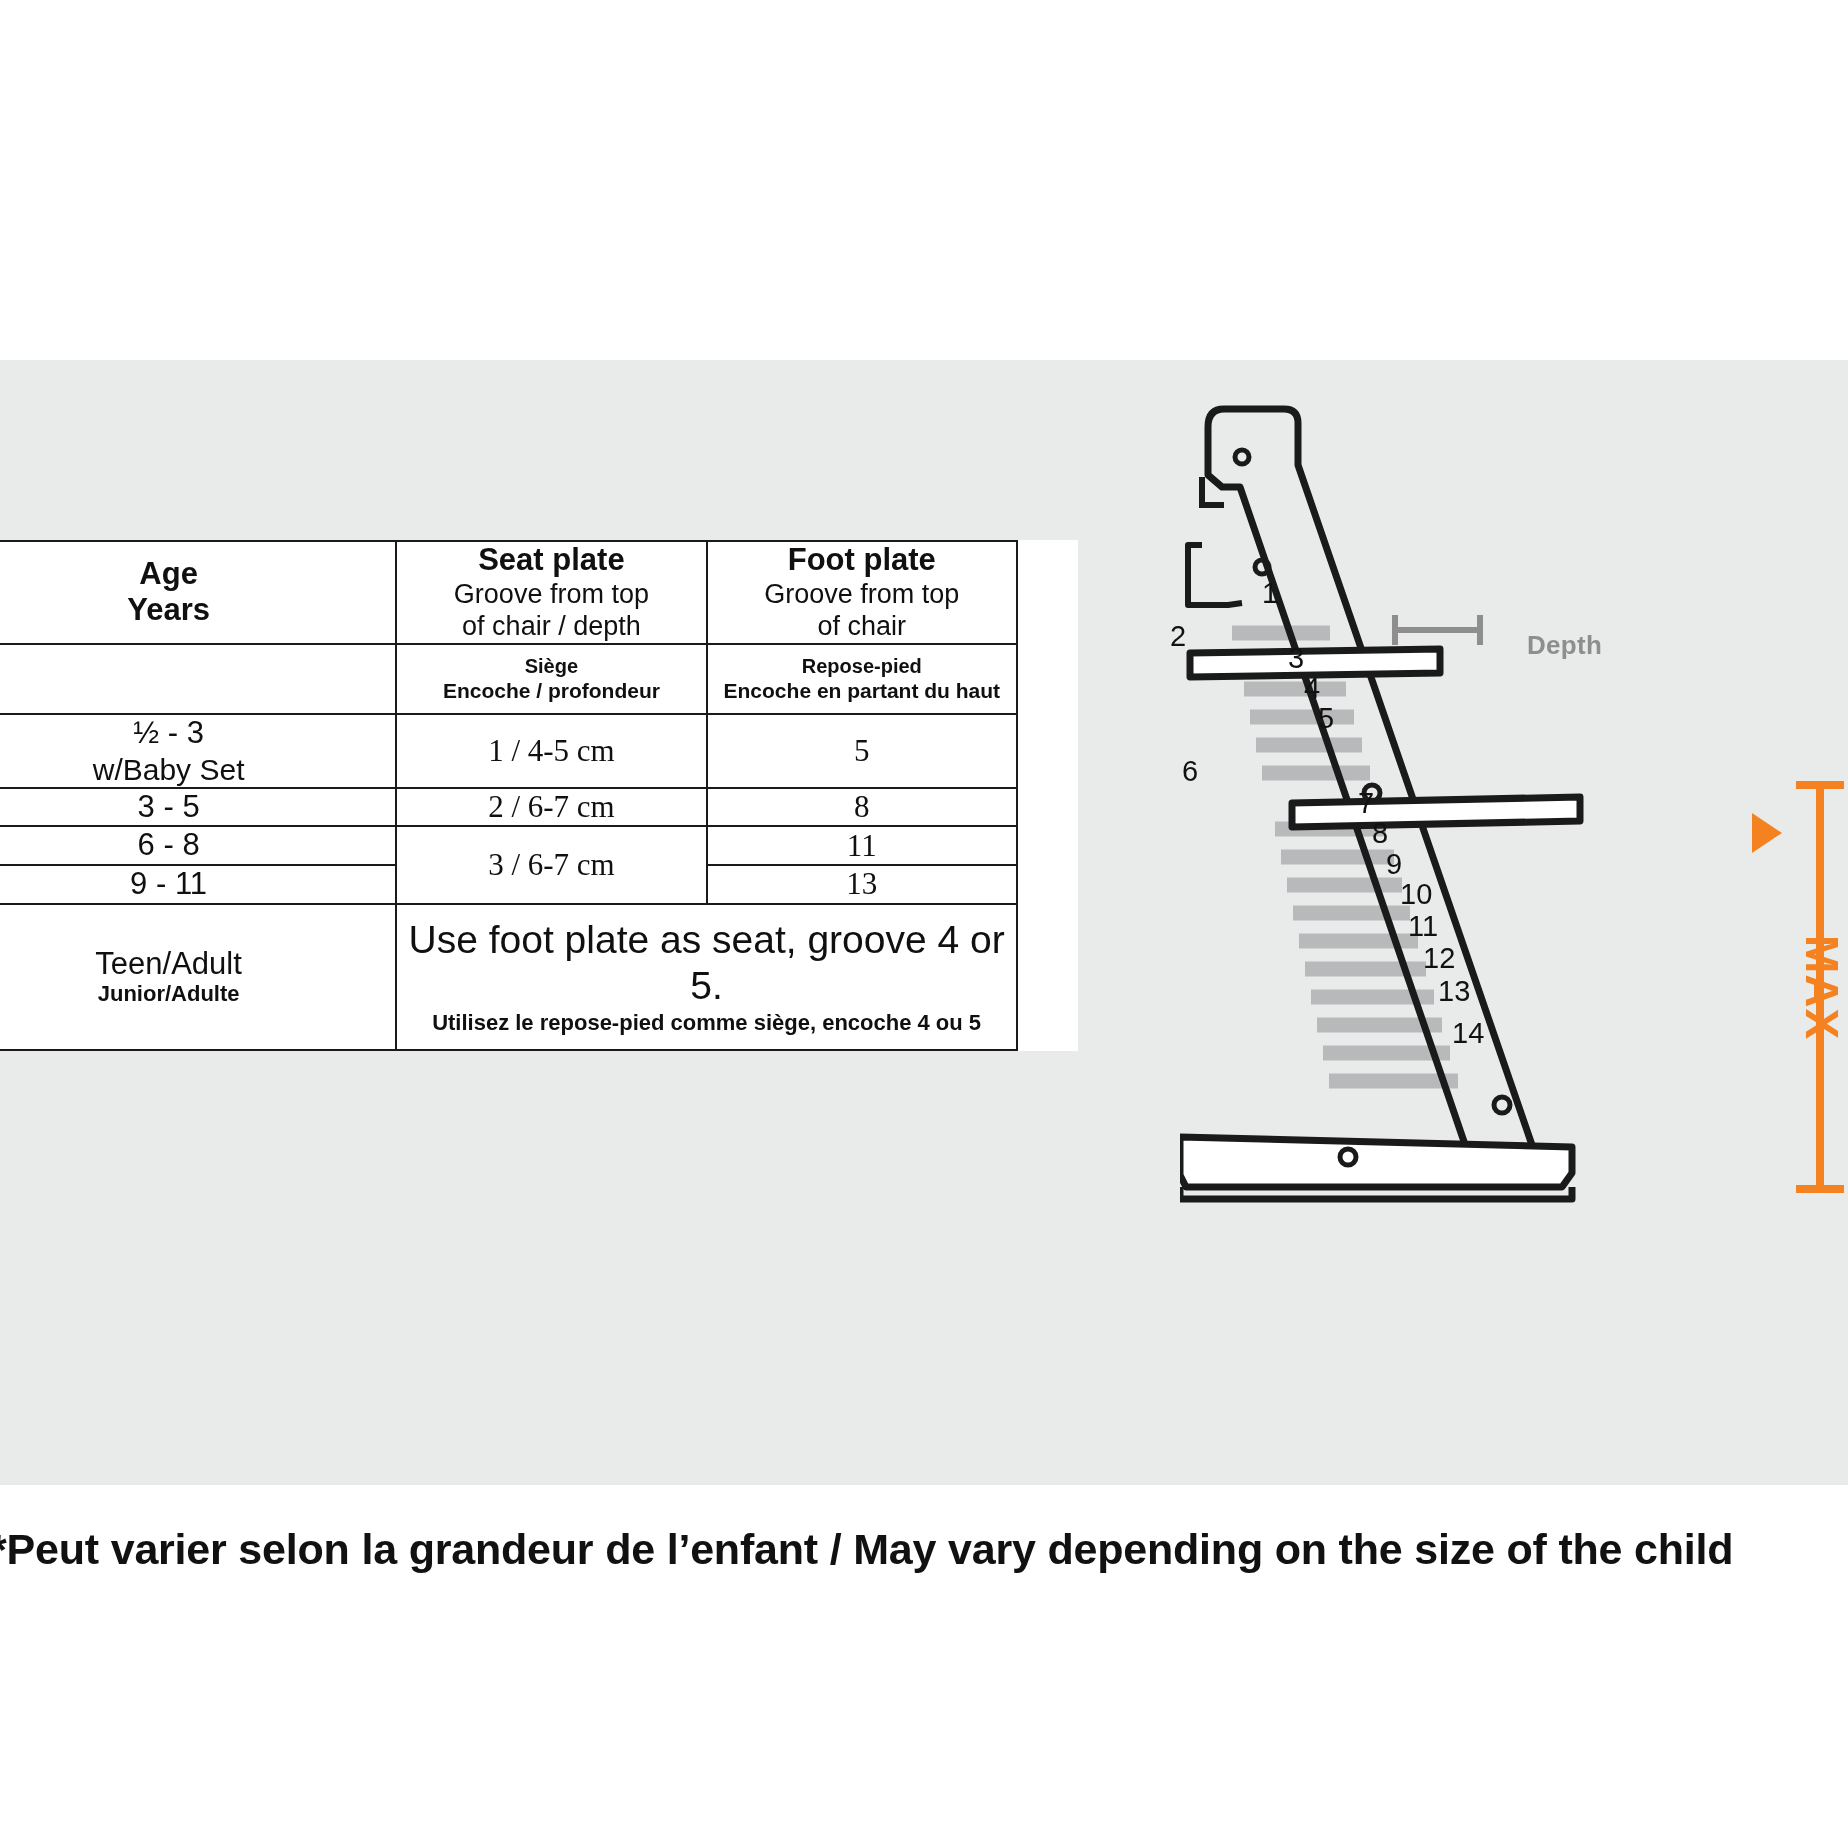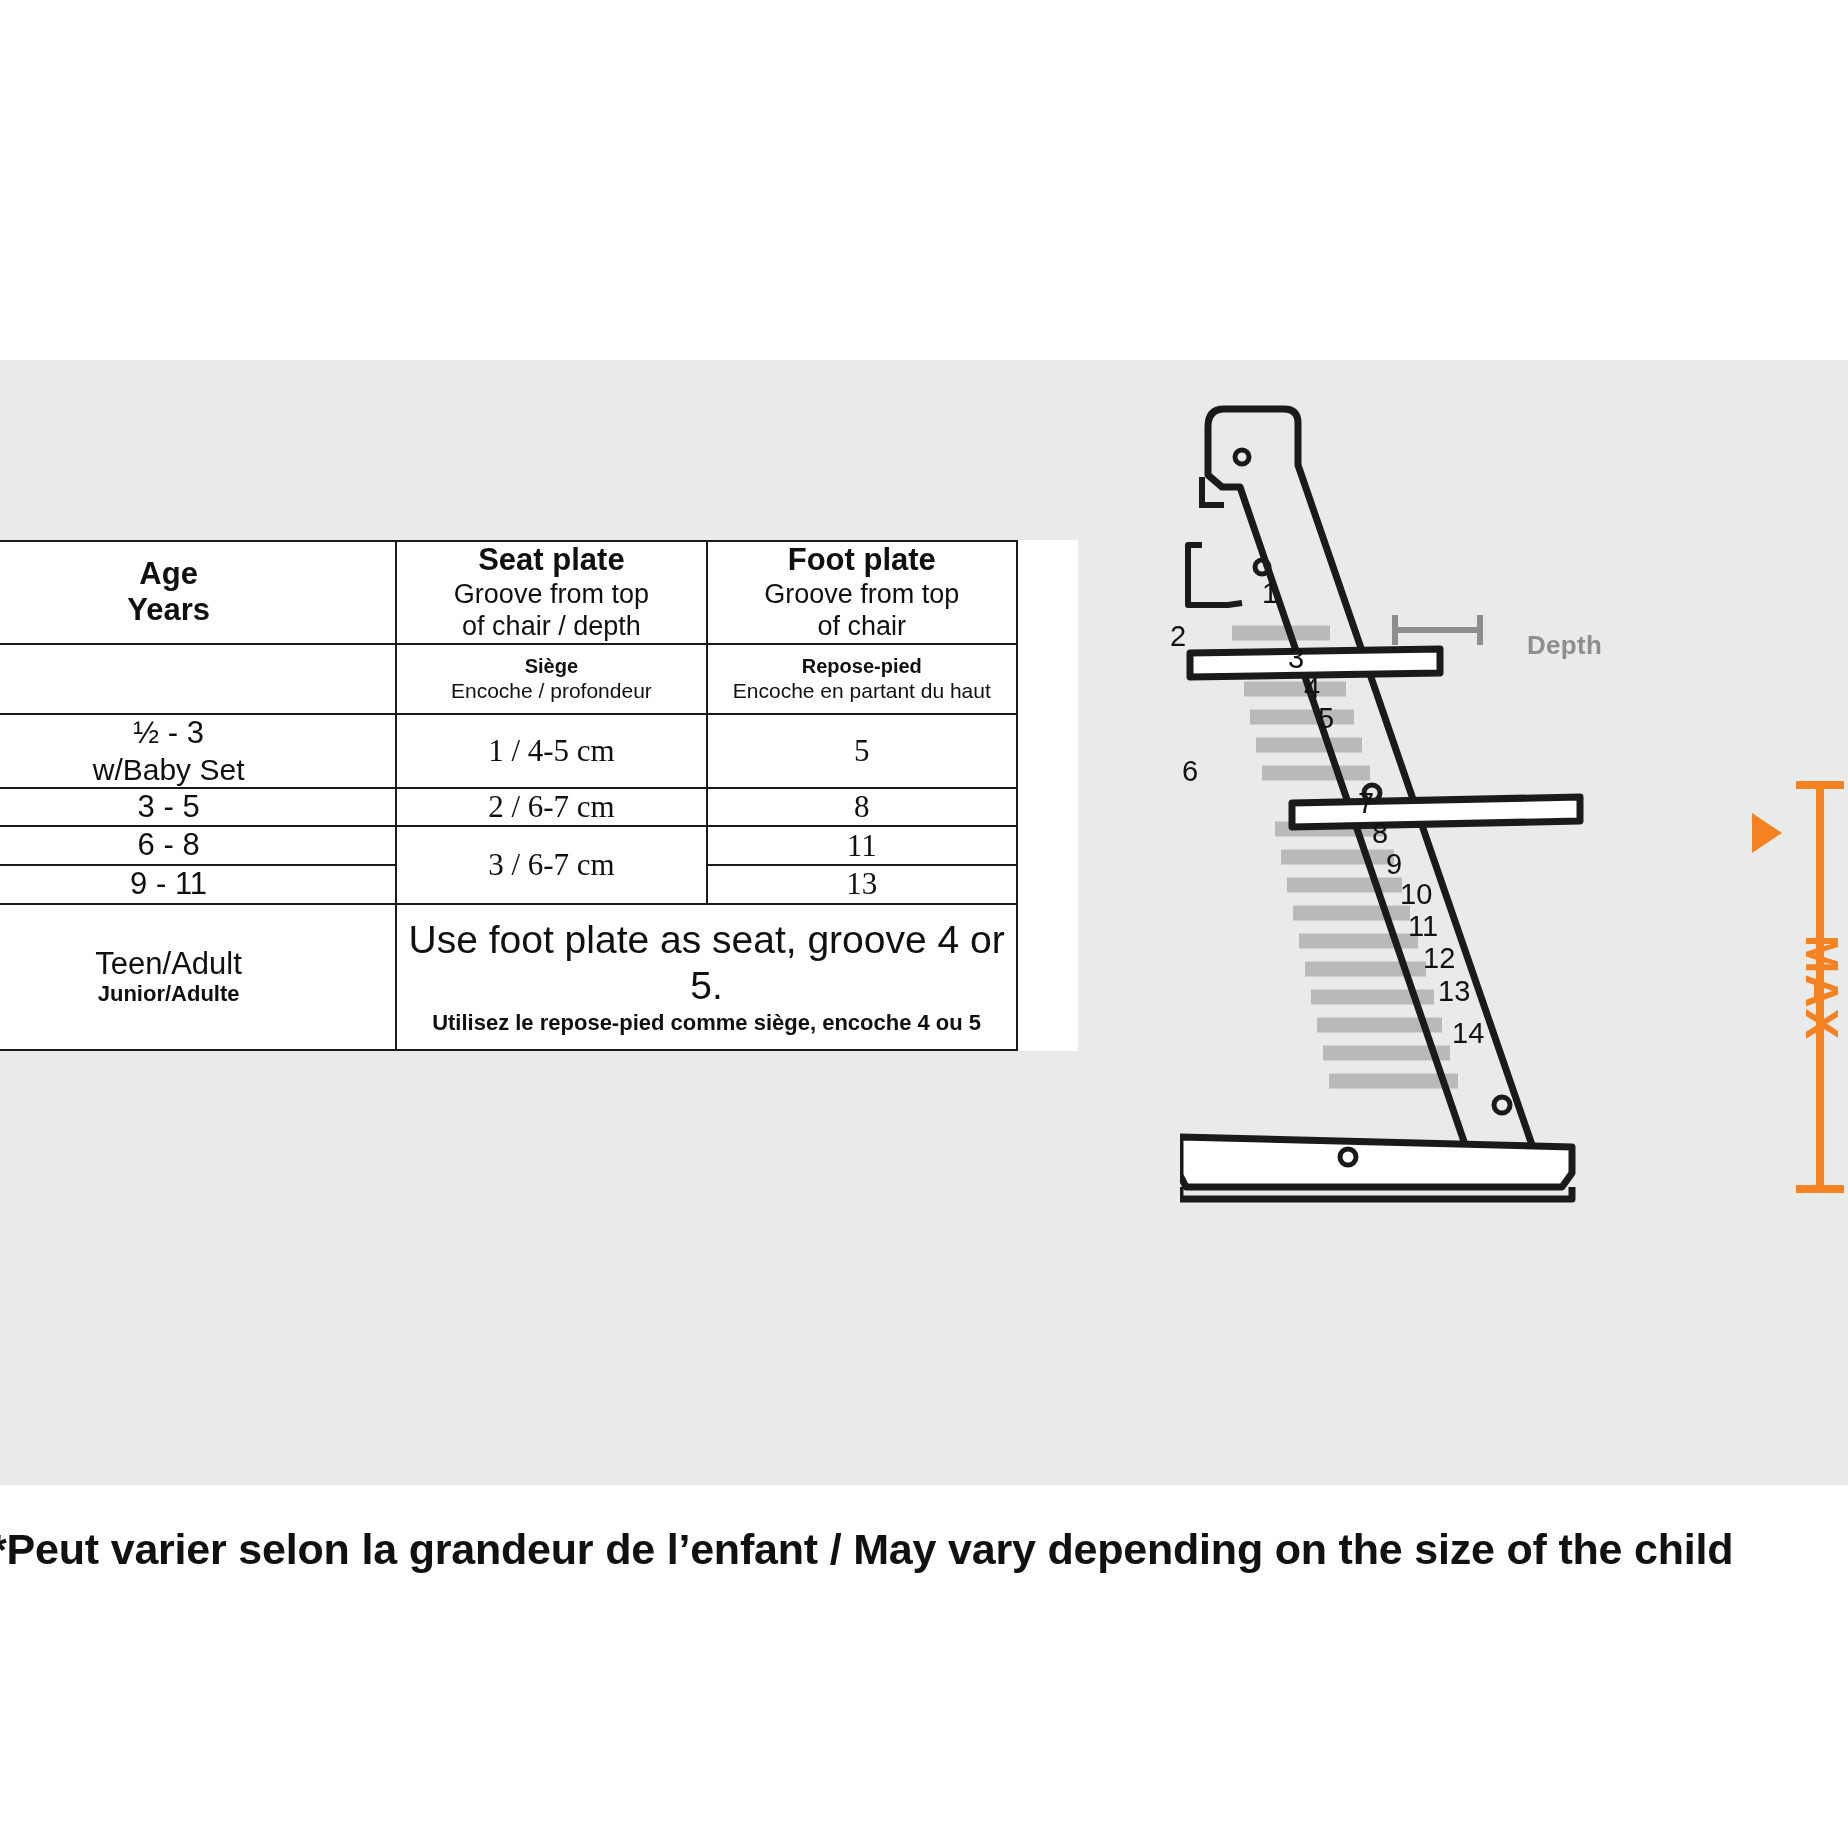--- a/index.html
+++ b/index.html
@@ -69,21 +69,21 @@
     padding: 10px 6px 12px 6px;
   }
   .hdr-fr-title {
     font-size: 20px;
     font-weight: bold;
     line-height: 1.15;
     padding-top: 10px;
   }
   .hdr-fr-sub {
     font-size: 21px;
-    font-weight: normal;
+    font-weight: bold;
     line-height: 1.2;
     padding-bottom: 10px;
   }
   .age-cell {
     font-size: 31px;
     line-height: 1.18;
     padding: 12px 4px;
   }
   .age-cell .small {
     font-size: 30px;

